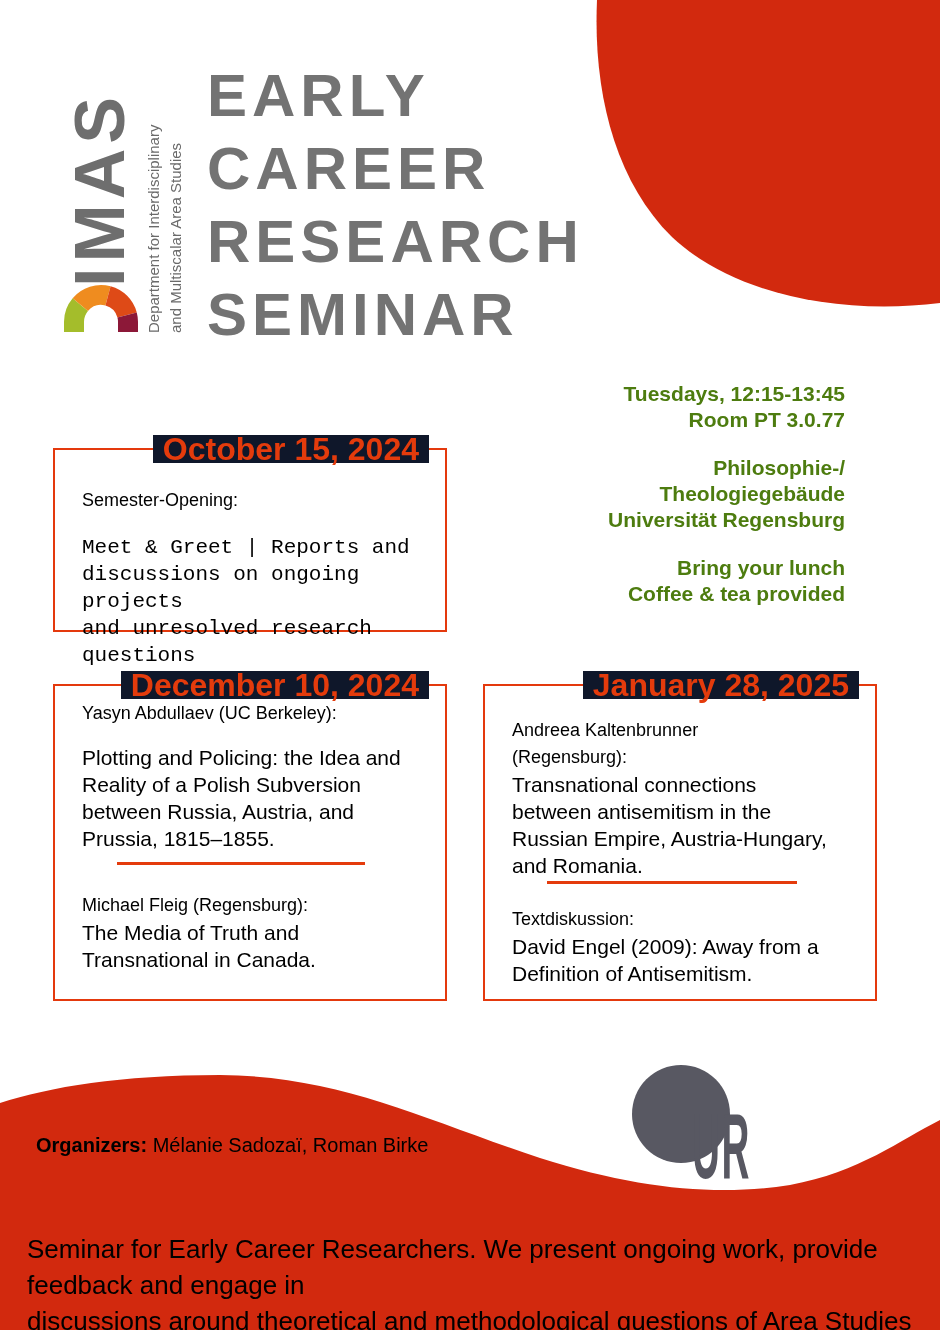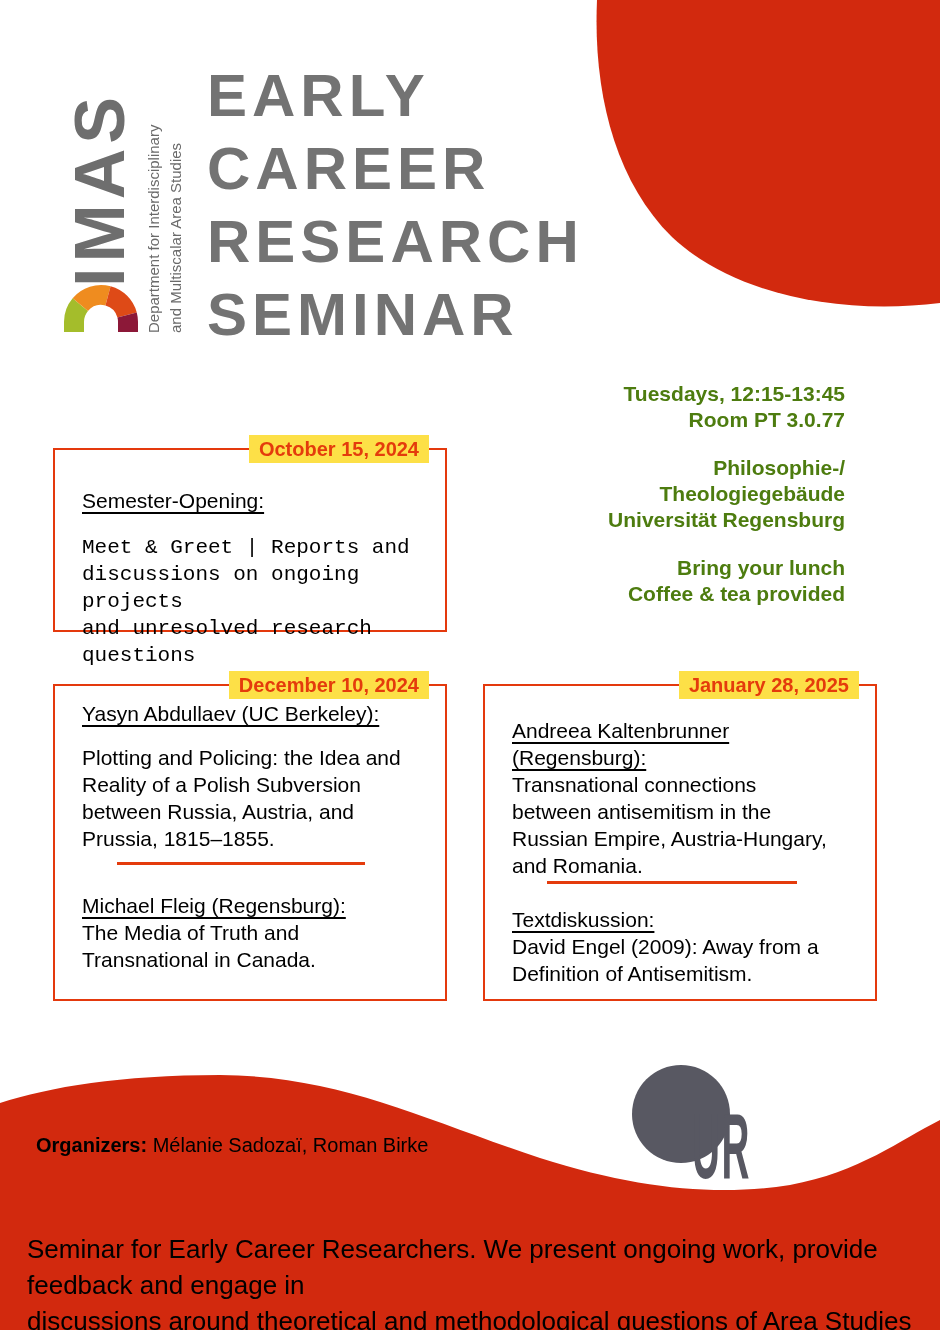--- a/index.html
+++ b/index.html
@@ -40,27 +40,27 @@
 
   
   .event-box{
     position:absolute;border:2px solid #E4390D;background:transparent;
     box-sizing:border-box;
   }
   .box1{left:53px;top:448px;width:394px;height:184px;}
   .box2{left:53px;top:684px;width:394px;height:317px;padding-left:15px;}
   .box3{left:483px;top:684px;width:394px;height:317px;}
   .date-label{
-    position:absolute;top:-15px;right:16px;background:#fde047;
-    padding:0 10px;font-size:20px;line-height:28px;font-weight:700;
+    position:absolute;top:-15px;right:16px;background:#0f172a;
+    padding:0 10px;font-size:32px;line-height:28px;font-weight:700;
     color:#E43B0C;white-space:nowrap;
   }
   .session-heading{
-    position:absolute;font-size:21px;line-height:27px;
-    text-decoration:underline;text-decoration-thickness:2px;
+    position:absolute;font-size:18px;line-height:27px;
+    text-decoration-thickness:2px;
     text-underline-offset:4px;white-space:pre-line;
   }
   .session-body{
     position:absolute;font-size:21px;line-height:27px;white-space:pre-line;
   }
   .divider{position:absolute;height:3px;background:#E43B0C;}
 
   
   .contact{
     left:36px;top:1130px;font-size:20px;line-height:31px;color:#000;

